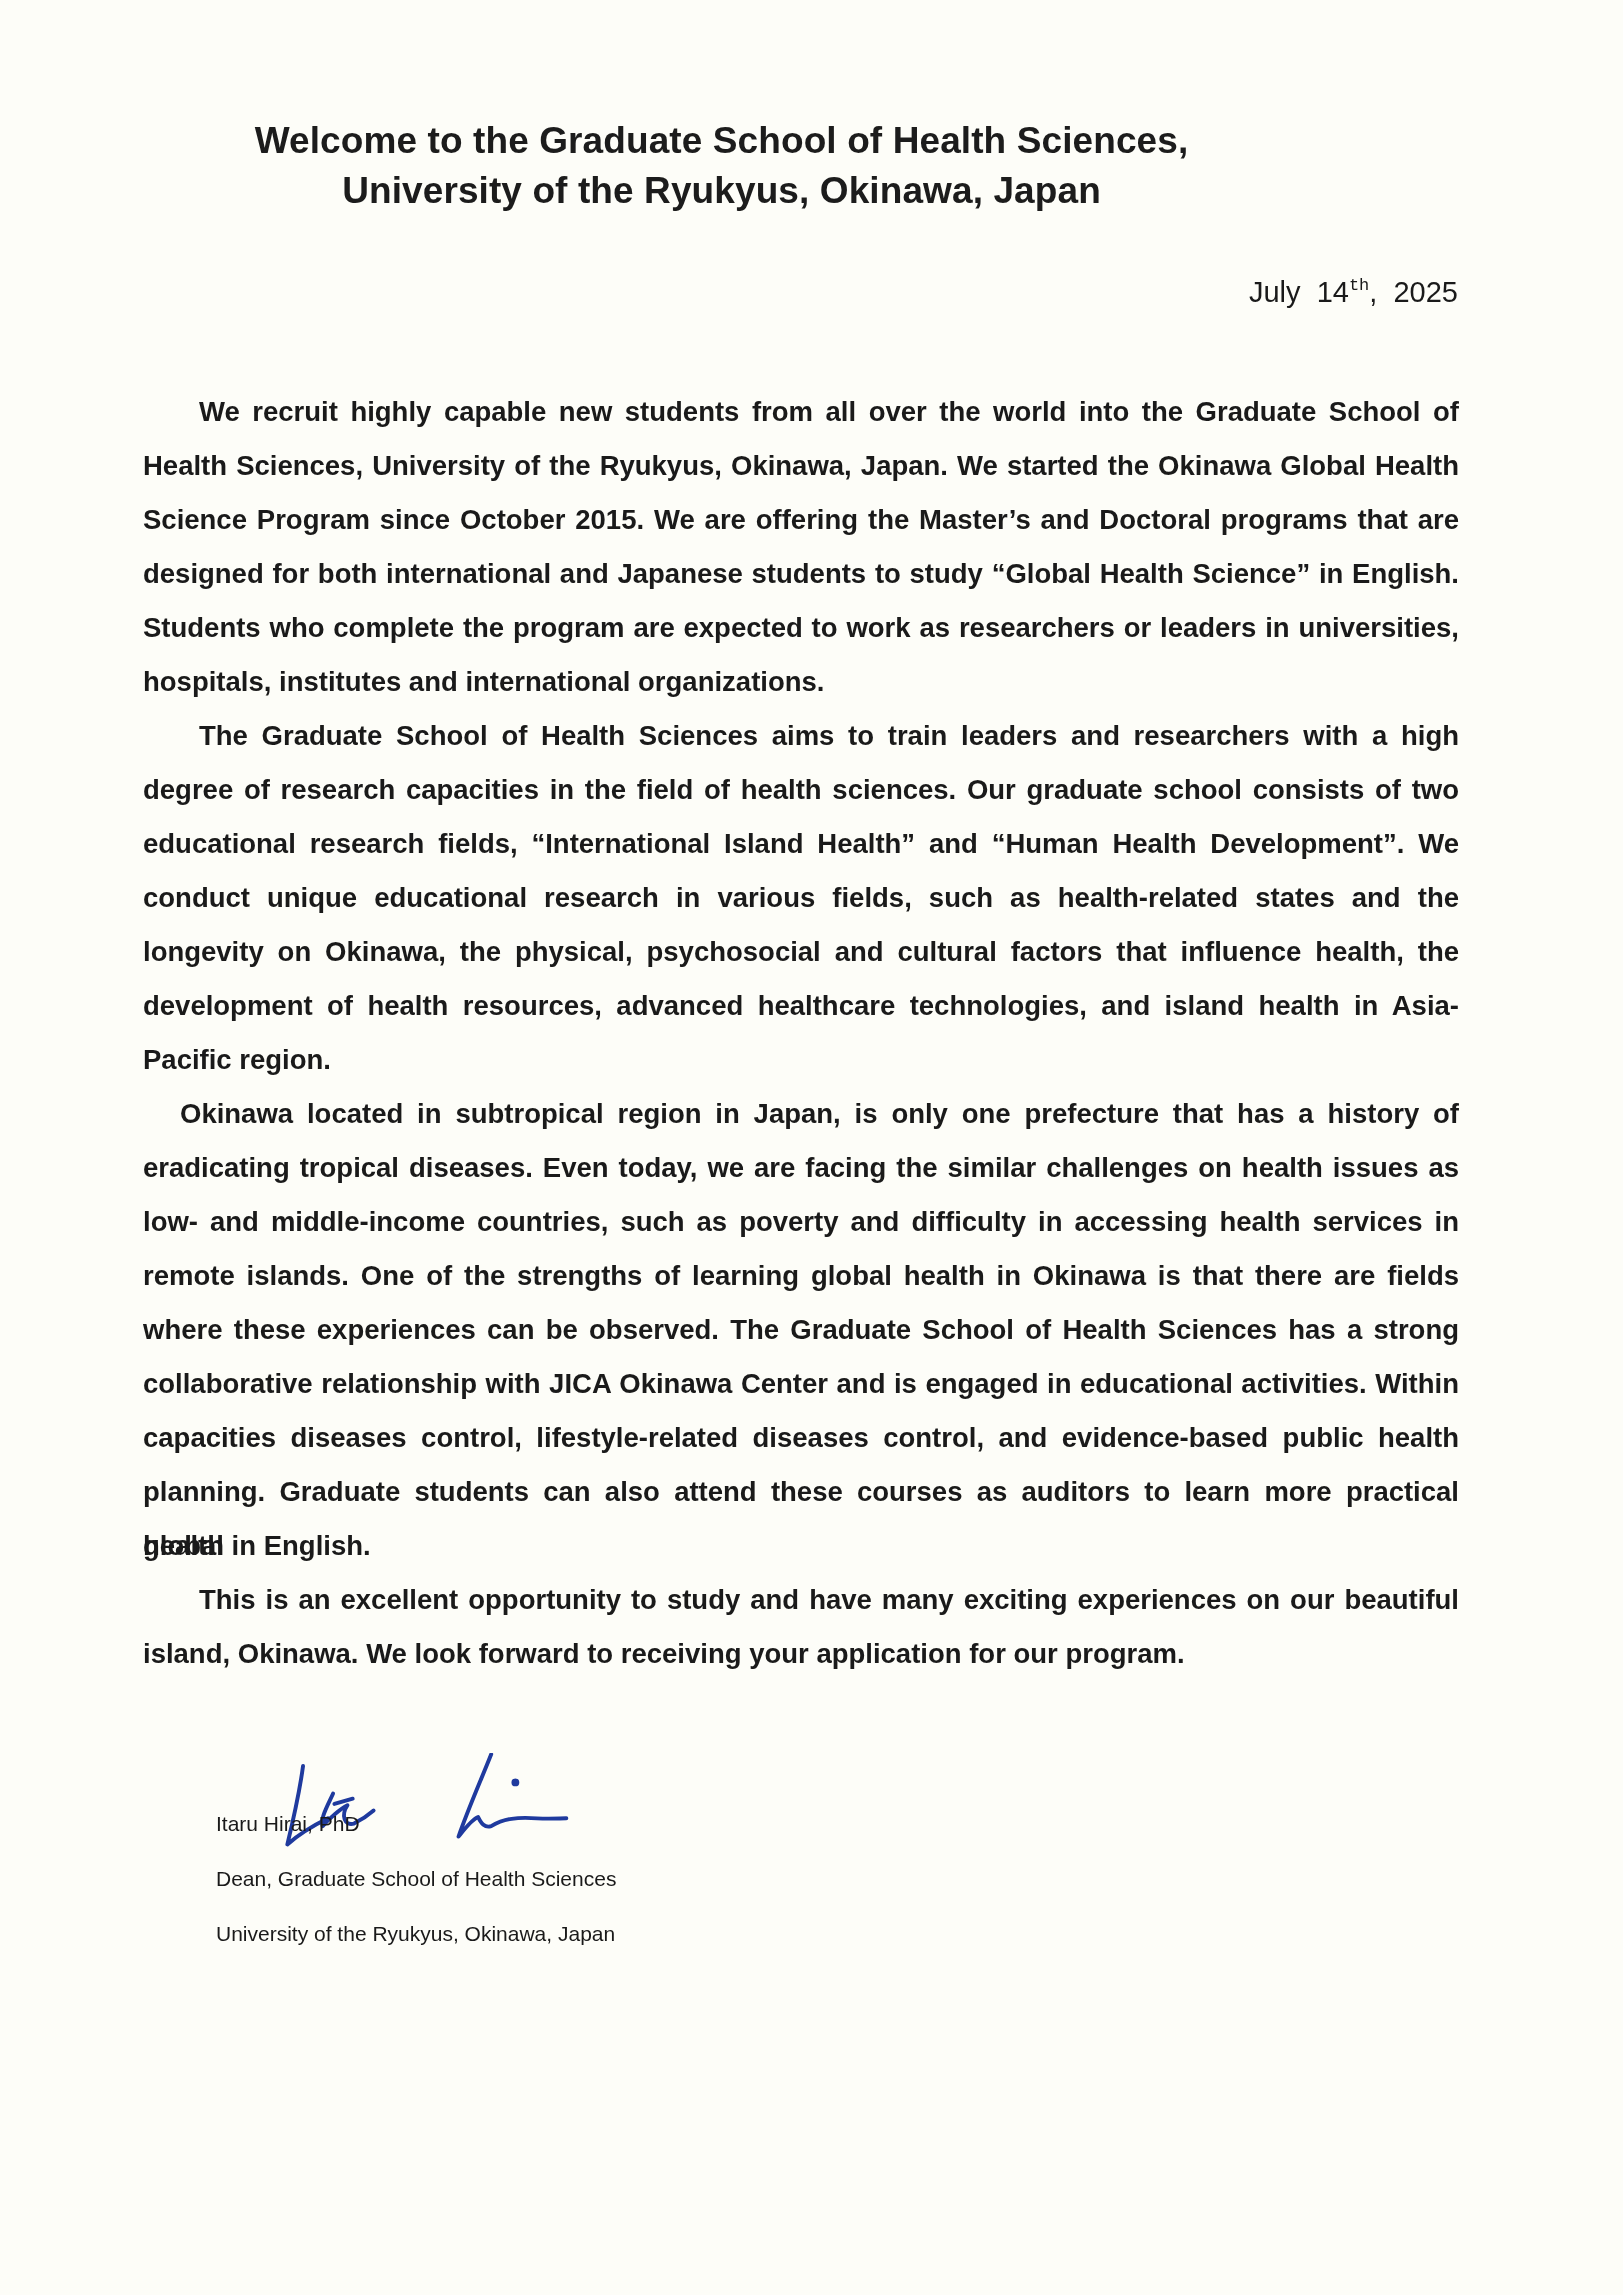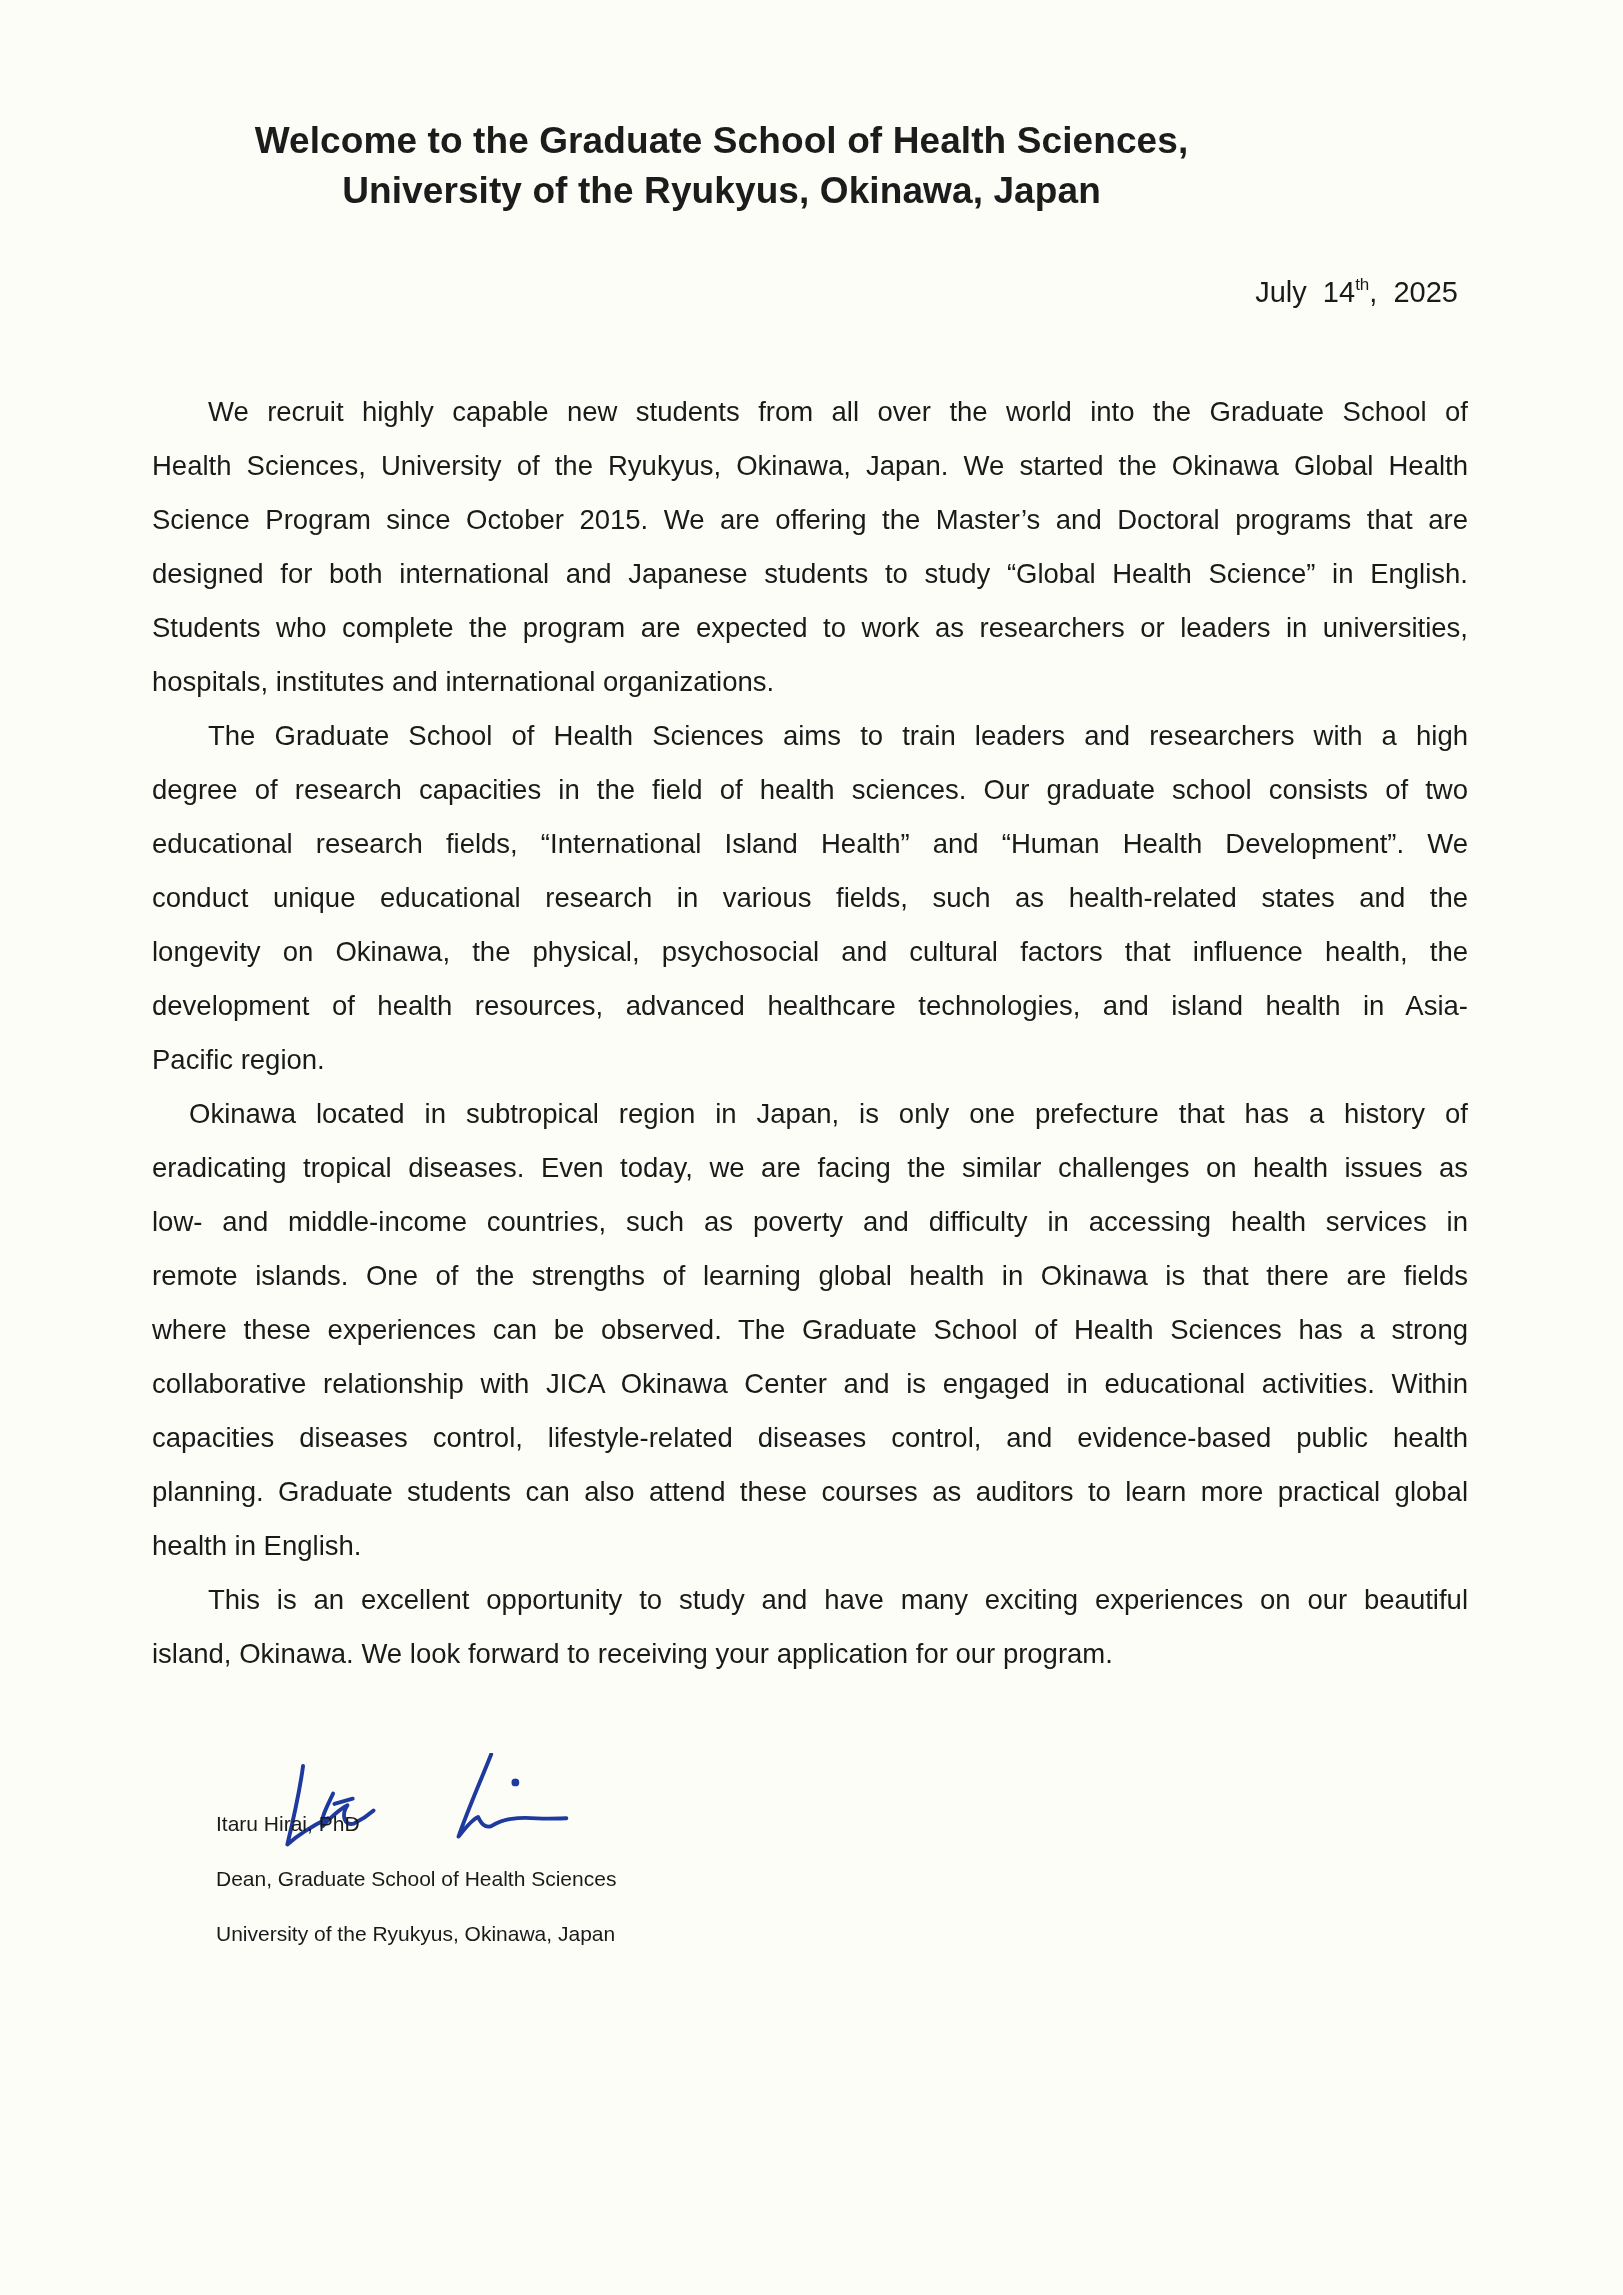--- a/index.html
+++ b/index.html
@@ -15,24 +15,25 @@
   .title {
     position: absolute; left: 0; width: 1443px; top: 116px;
     text-align: center; font-weight: bold; font-size: 37px; line-height: 50px;
     color: #1c1c1c; letter-spacing: 0.1px;
   }
   .title div { white-space: nowrap; }
   .date {
     position: absolute; right: 165px; top: 273px;
     font-size: 29px; line-height: 39px; color: #1a1a1a; white-space: nowrap;
   }
-  .date sup { font-size: 17px; vertical-align: 0; position: relative; top: -11.8px; }
+  .date sup { font-size: 17px; vertical-align: 0; position: relative; top: -11.8px; font-family: Liberation Mono, monospace; }
   .body {
-    position: absolute; left: 152px; width: 1316px; top: 385px;
+    position: absolute; left: 143px; width: 1316px; top: 385px;
     font-size: 27.5px;
+    font-weight: bold;
   }
   .line {
     height: 54px; line-height: 54px;
     text-align: justify; text-align-last: justify;
     white-space: nowrap; overflow: visible;
   }
   .line span.t { white-space: normal; display: block; text-align: justify; text-align-last: justify; }
   .line.last span.t { text-align-last: left; }
   .line.indent span.t { padding-left: 56px; }
   .line.indent-s span.t { padding-left: 37px; }

